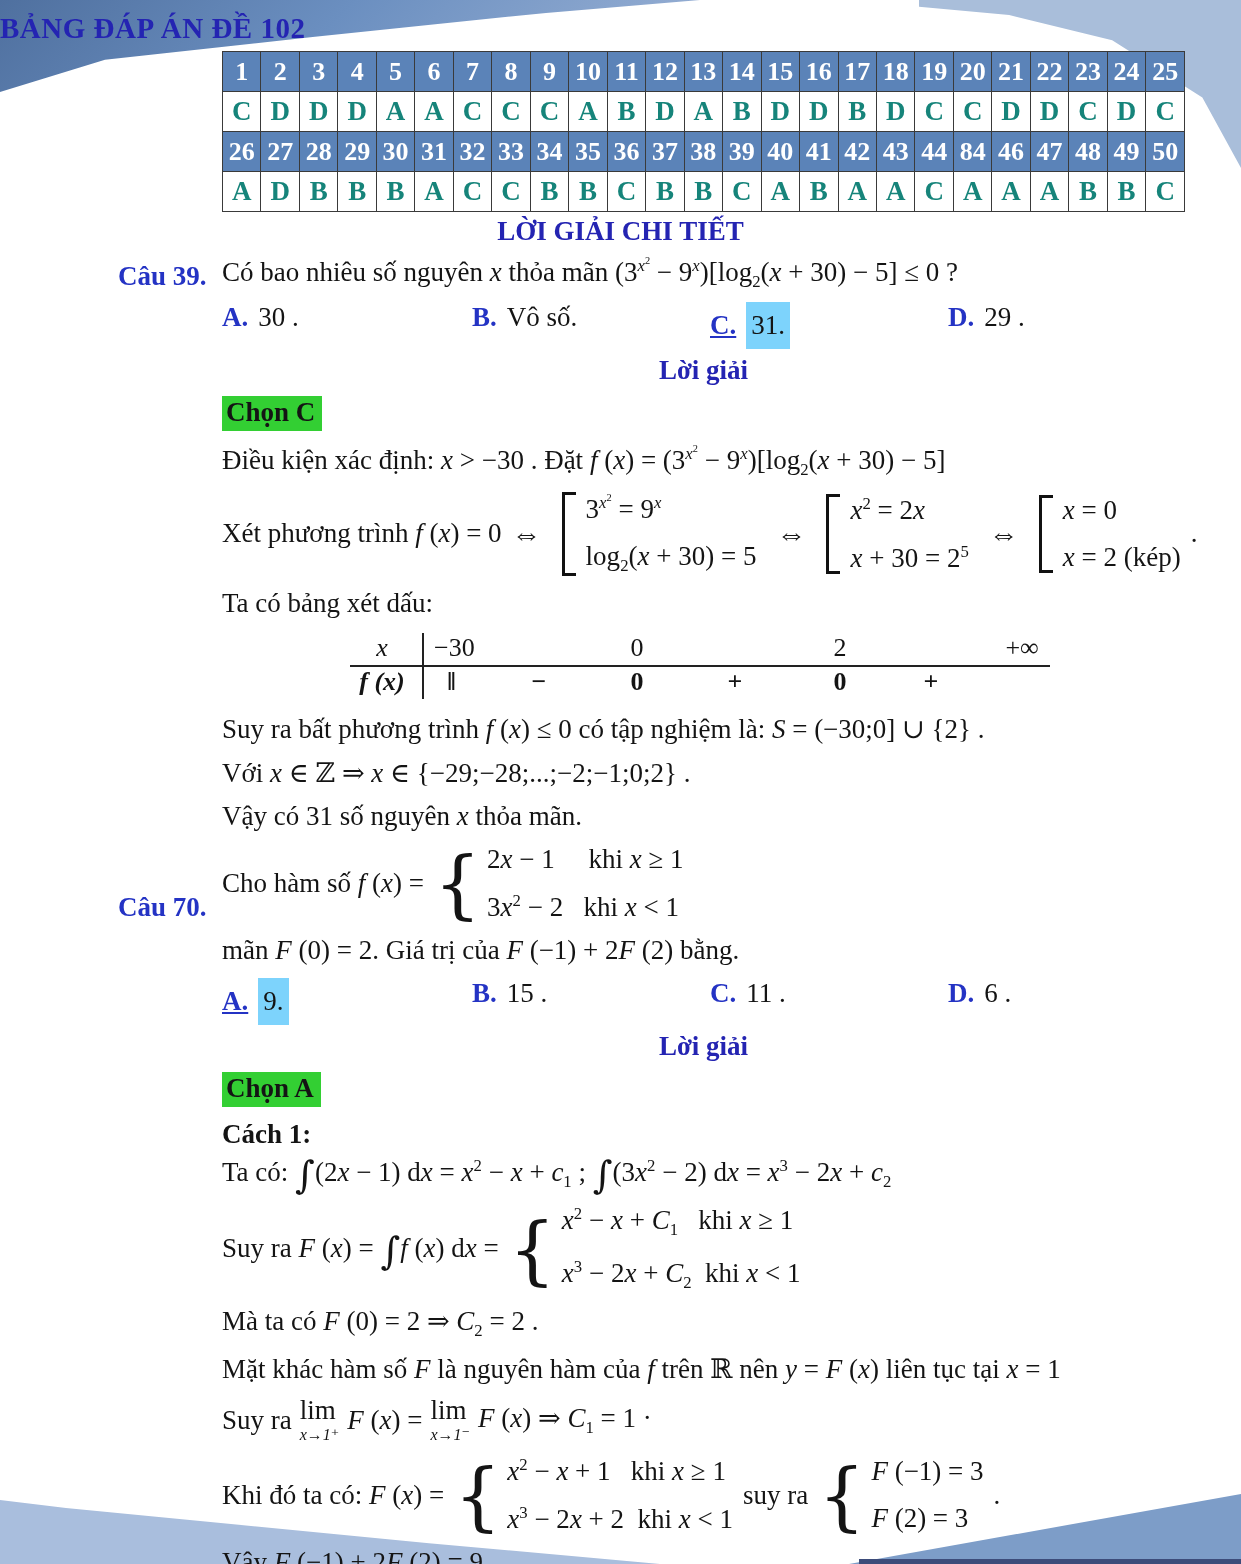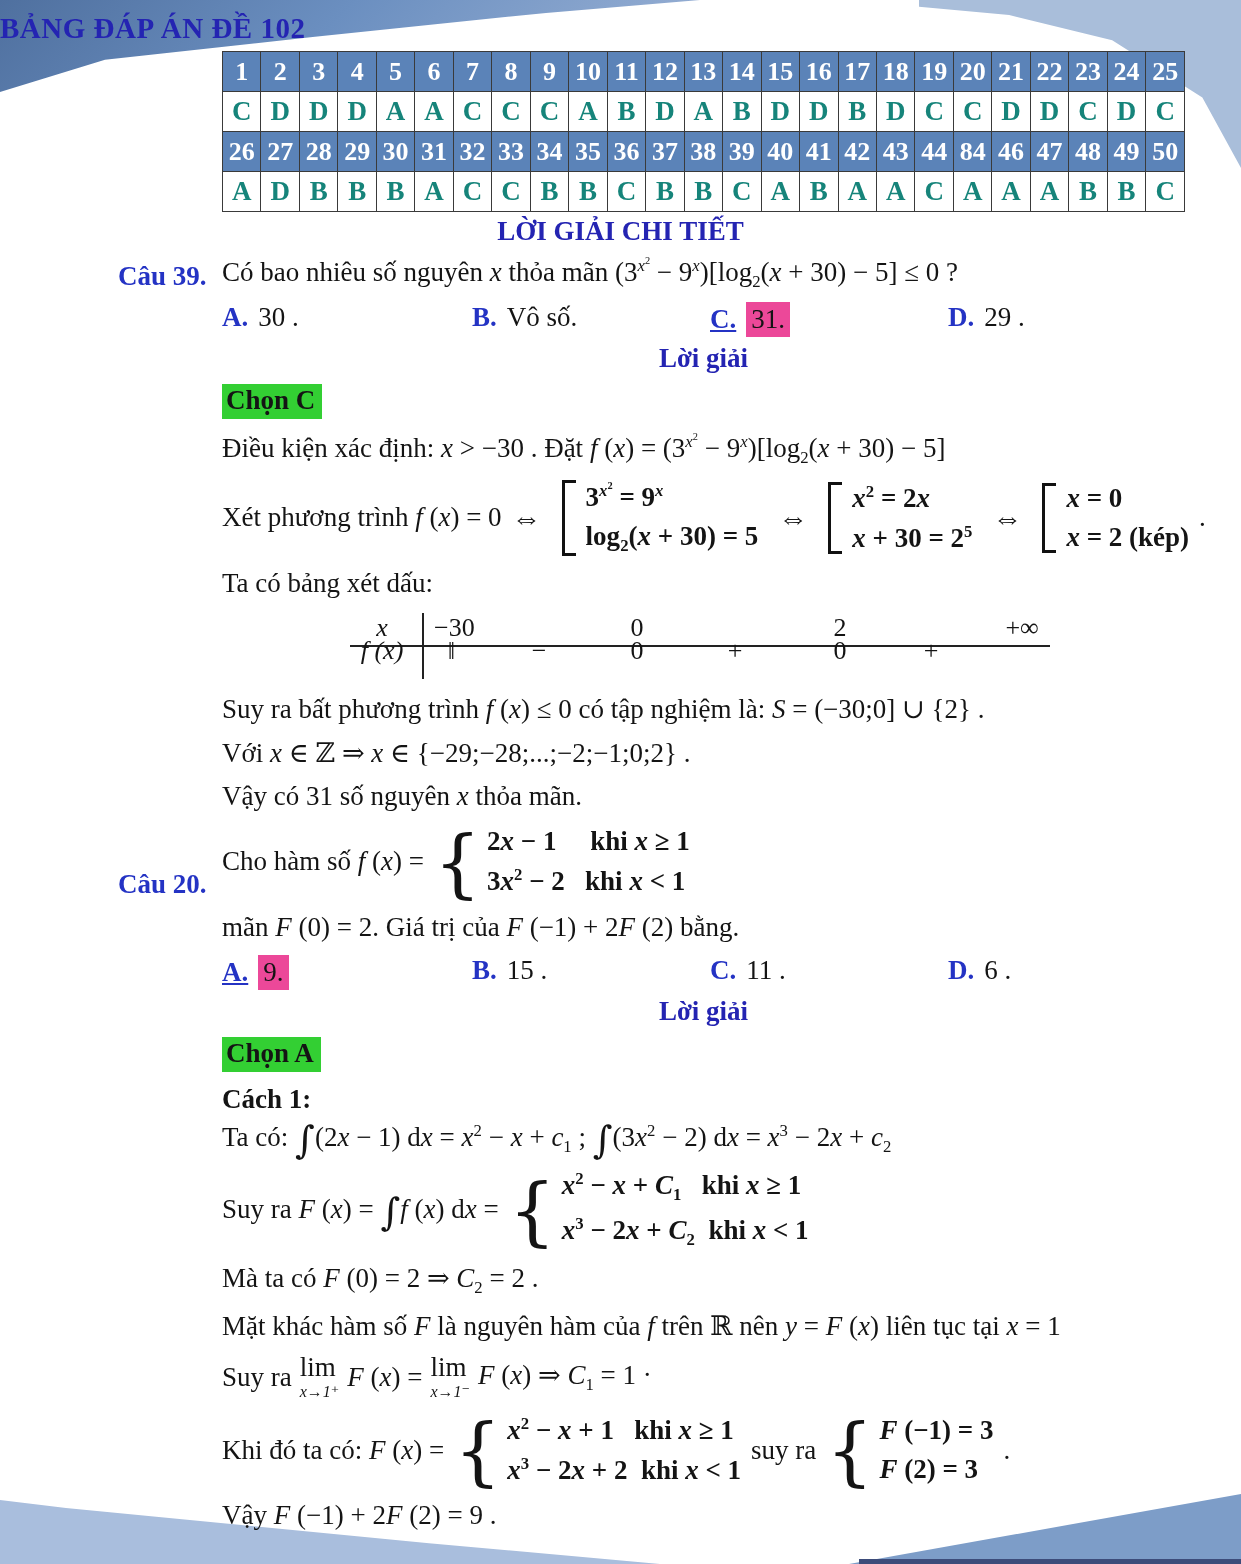--- a/index.html
+++ b/index.html
@@ -52,49 +52,49 @@
   .q-row{display:flex;align-items:flex-end;margin-top:8px;}
   .q-label{flex:none;width:104px;margin-left:118px;font-weight:bold;color:#2433c4;}
   .q-body{flex:1;}
   .sol-line{margin:12px 16px 12px 222px;}
   .flexline{display:flex;align-items:center;flex-wrap:nowrap;}
   .options{display:flex;margin:10px 0 6px 222px;}
   .opt{display:flex;align-items:baseline;}
   .opt-a{width:250px;} .opt-b{width:238px;} .opt-c{width:238px;} .opt-d{flex:1;}
   .opt-letter{font-weight:bold;color:#2433c4;margin-right:10px;}
   .opt-letter.correct{text-decoration:underline;}
-  .hl-yellow{background:#ec4899;padding:2px 5px;}
+  .hl-yellow{background:#7dd3fc;padding:8px 5px;}
   .chon{
     display:inline-block;margin:6px 0 0 222px;background:#33cf33;
     font-weight:bold;padding:1px 7px 3px 4px;
   }
   .bold{font-weight:bold;}
 
   
   sup{font-size:62%;} sub{font-size:62%;}
   .int{font-size:38px;line-height:0;vertical-align:-7px;font-family:"DejaVu Serif",serif;}
   .cases{display:inline-flex;align-items:center;vertical-align:middle;margin:0 10px;}
   .cases .brace{font-size:74px;line-height:76px;font-weight:400;
     font-family:"DejaVu Serif",serif;margin-right:6px;transform:scaleY(1.02);}
-  .cases .col{display:flex;flex-direction:column;gap:8px;font-weight:bold;}
+  .cases .col{display:flex;flex-direction:column;gap:16px;}
   .sq .sqb{align-self:stretch;width:11px;flex:none;
     border-left:3px solid #111;border-top:3px solid #111;border-bottom:3px solid #111;
     margin-right:10px;}
   .iff{margin:0 10px;font-size:30px;}
   .lim{display:inline-flex;flex-direction:column;align-items:flex-start;
     vertical-align:middle;margin:0 8px;line-height:1;}
   .lim .lim-top{font-style:normal;}
   .lim .lim-sub{font-size:16px;margin-top:3px;font-style:italic;}
 
   
   .sign-table{position:relative;margin:14px 0 14px 350px;width:700px;height:66px;font-size:26px;}
   .st-divider{position:absolute;left:72px;top:0;bottom:0;width:2px;background:#222;}
   .st-hr{position:absolute;left:0;right:0;top:32px;height:2px;background:#222;}
   .st-row{position:absolute;left:0;right:0;height:32px;}
-  .st-row.top{top:0;} .st-row.bot{top:23px;}
+  .st-row.top{top:0;} .st-row.bot{top:34px;font-weight:bold;}
   .st-label{position:absolute;left:0;width:64px;text-align:center;font-style:italic;}
   .st-val{position:absolute;transform:translateX(-50%);}
 </style>
 </head>
 <body>
 
 <div class="deco deco-tl"></div>
 <div class="deco deco-tr"></div>
 <div class="deco deco-bl"></div>
 <div class="deco deco-br"></div>
@@ -301,21 +301,21 @@
       <span class="st-val" style="left:83%;">+</span>
     </div>
   </div>
 
   <div class="sol-line">Suy ra bất phương trình <i>f</i> (<i>x</i>) ≤ 0 có tập nghiệm là: <i>S</i> = (−30;0] ∪ {2} .</div>
   <div class="sol-line">Với <i>x</i> ∈ ℤ ⇒ <i>x</i> ∈ {−29;−28;...;−2;−1;0;2} .</div>
   <div class="sol-line">Vậy có 31 số nguyên <i>x</i> thỏa mãn.</div>
 
   
   <div class="q-row">
-    <span class="q-label">Câu 20.</span>
+    <span class="q-label">Câu 70.</span>
     <span class="q-body flexline">
       <span>Cho hàm số <i>f</i> (<i>x</i>) =</span>
       <span class="cases">
         <span class="brace">{</span>
         <span class="col">
           <span>2<i>x</i> − 1 &nbsp;&nbsp;&nbsp; khi <i>x</i> ≥ 1</span>
           <span>3<i>x</i><sup>2</sup> − 2 &nbsp;&nbsp;khi <i>x</i> &lt; 1</span>
         </span>
       </span>
     </span>

